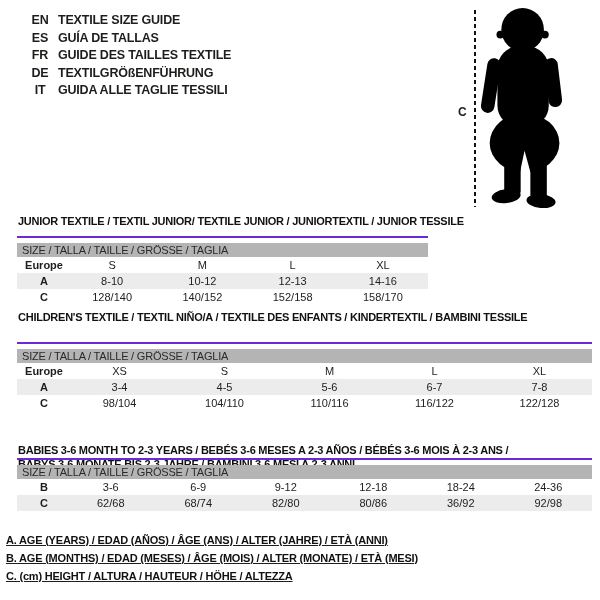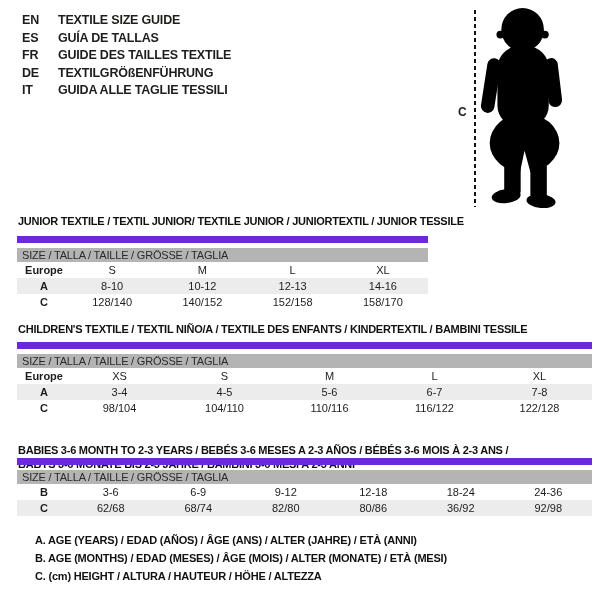--- a/index.html
+++ b/index.html
@@ -6,21 +6,21 @@
   html,body { width:600px; height:600px; }
   body {
     position:relative;
     background:#ffffff;
     font-family:"Liberation Sans", sans-serif;
     color:#1d1d1b;
     overflow:hidden;
   }
 
   
-  .lang-block { position:absolute; left:22px; top:12px; }
+  .lang-block { position:absolute; left:22px; top:12px;text-align:center; }
   .lang-row { display:flex; height:17.5px; line-height:17.5px;
               font-size:12.5px; font-weight:bold; letter-spacing:-0.2px; }
   .lang-code { width:36px; }
 
   
   .measure-line {
     position:absolute; left:474px; top:10px; width:2px; height:197px;
     background:repeating-linear-gradient(to bottom,#111 0 4px,transparent 4px 7px);
   }
   .height-label {
@@ -33,33 +33,33 @@
   .tbl-title {
     position:absolute; left:18px;
     font-size:11px; font-weight:bold; letter-spacing:-0.25px;
     white-space:nowrap; color:#111;
   }
   .tbl-title.two-line { white-space:normal; width:575px; line-height:14px;margin-top:20px; }
 
   
   .size-table {
     position:absolute; left:17px;
-    border-top:7px solid #6d28d9; padding-top:5px;
+    border-top:2px solid #6d28d9; padding-top:5px;
   }
   .band {
     height:14px; line-height:14px; background:#b4b4b4;
     font-size:11px; padding-left:5px; color:#2a2a2a; letter-spacing:-0.2px;
   }
   .trow { display:flex; height:16px; line-height:16px; font-size:11px; }
   .rows .trow:nth-child(2n) { background:#ececec; }
   .lbl  { flex:0 0 50px; padding-left:4px; text-align:center;font-weight:bold; }
   .cell { flex:1; text-align:center; }
 
   
-  .footnotes { position:absolute; left:35px; top:531px; }
+  .footnotes { position:absolute; left:6px; top:531px;text-decoration:underline; }
   .footnote { height:18px; line-height:18px; font-size:11px;
               font-weight:bold; letter-spacing:-0.2px; color:#111; }
 </style>
 </head>
 <body>
 
 <div class="lang-block">
   <div class="lang-row">
     <span class="lang-code">EN</span>
     <span>TEXTILE SIZE GUIDE</span>
@@ -126,21 +126,21 @@
     <div class="trow">
       <span class="lbl">C</span>
       <span class="cell">128/140</span>
       <span class="cell">140/152</span>
       <span class="cell">152/158</span>
       <span class="cell">158/170</span>
     </div>
   </div>
 </div>
 
-<div class="tbl-title" style="top:323px">CHILDREN'S TEXTILE / TEXTIL NIÑO/A / TEXTILE DES ENFANTS / KINDERTEXTIL / BAMBINI TESSILE</div>
+<div class="tbl-title" style="top:311px">CHILDREN'S TEXTILE / TEXTIL NIÑO/A / TEXTILE DES ENFANTS / KINDERTEXTIL / BAMBINI TESSILE</div>
 
 <div class="size-table" style="top:342px;width:575px">
   <div class="band">SIZE / TALLA / TAILLE / GRÖSSE / TAGLIA</div>
   <div class="rows">
     <div class="trow">
       <span class="lbl">Europe</span>
       <span class="cell">XS</span>
       <span class="cell">S</span>
       <span class="cell">M</span>
       <span class="cell">L</span>

